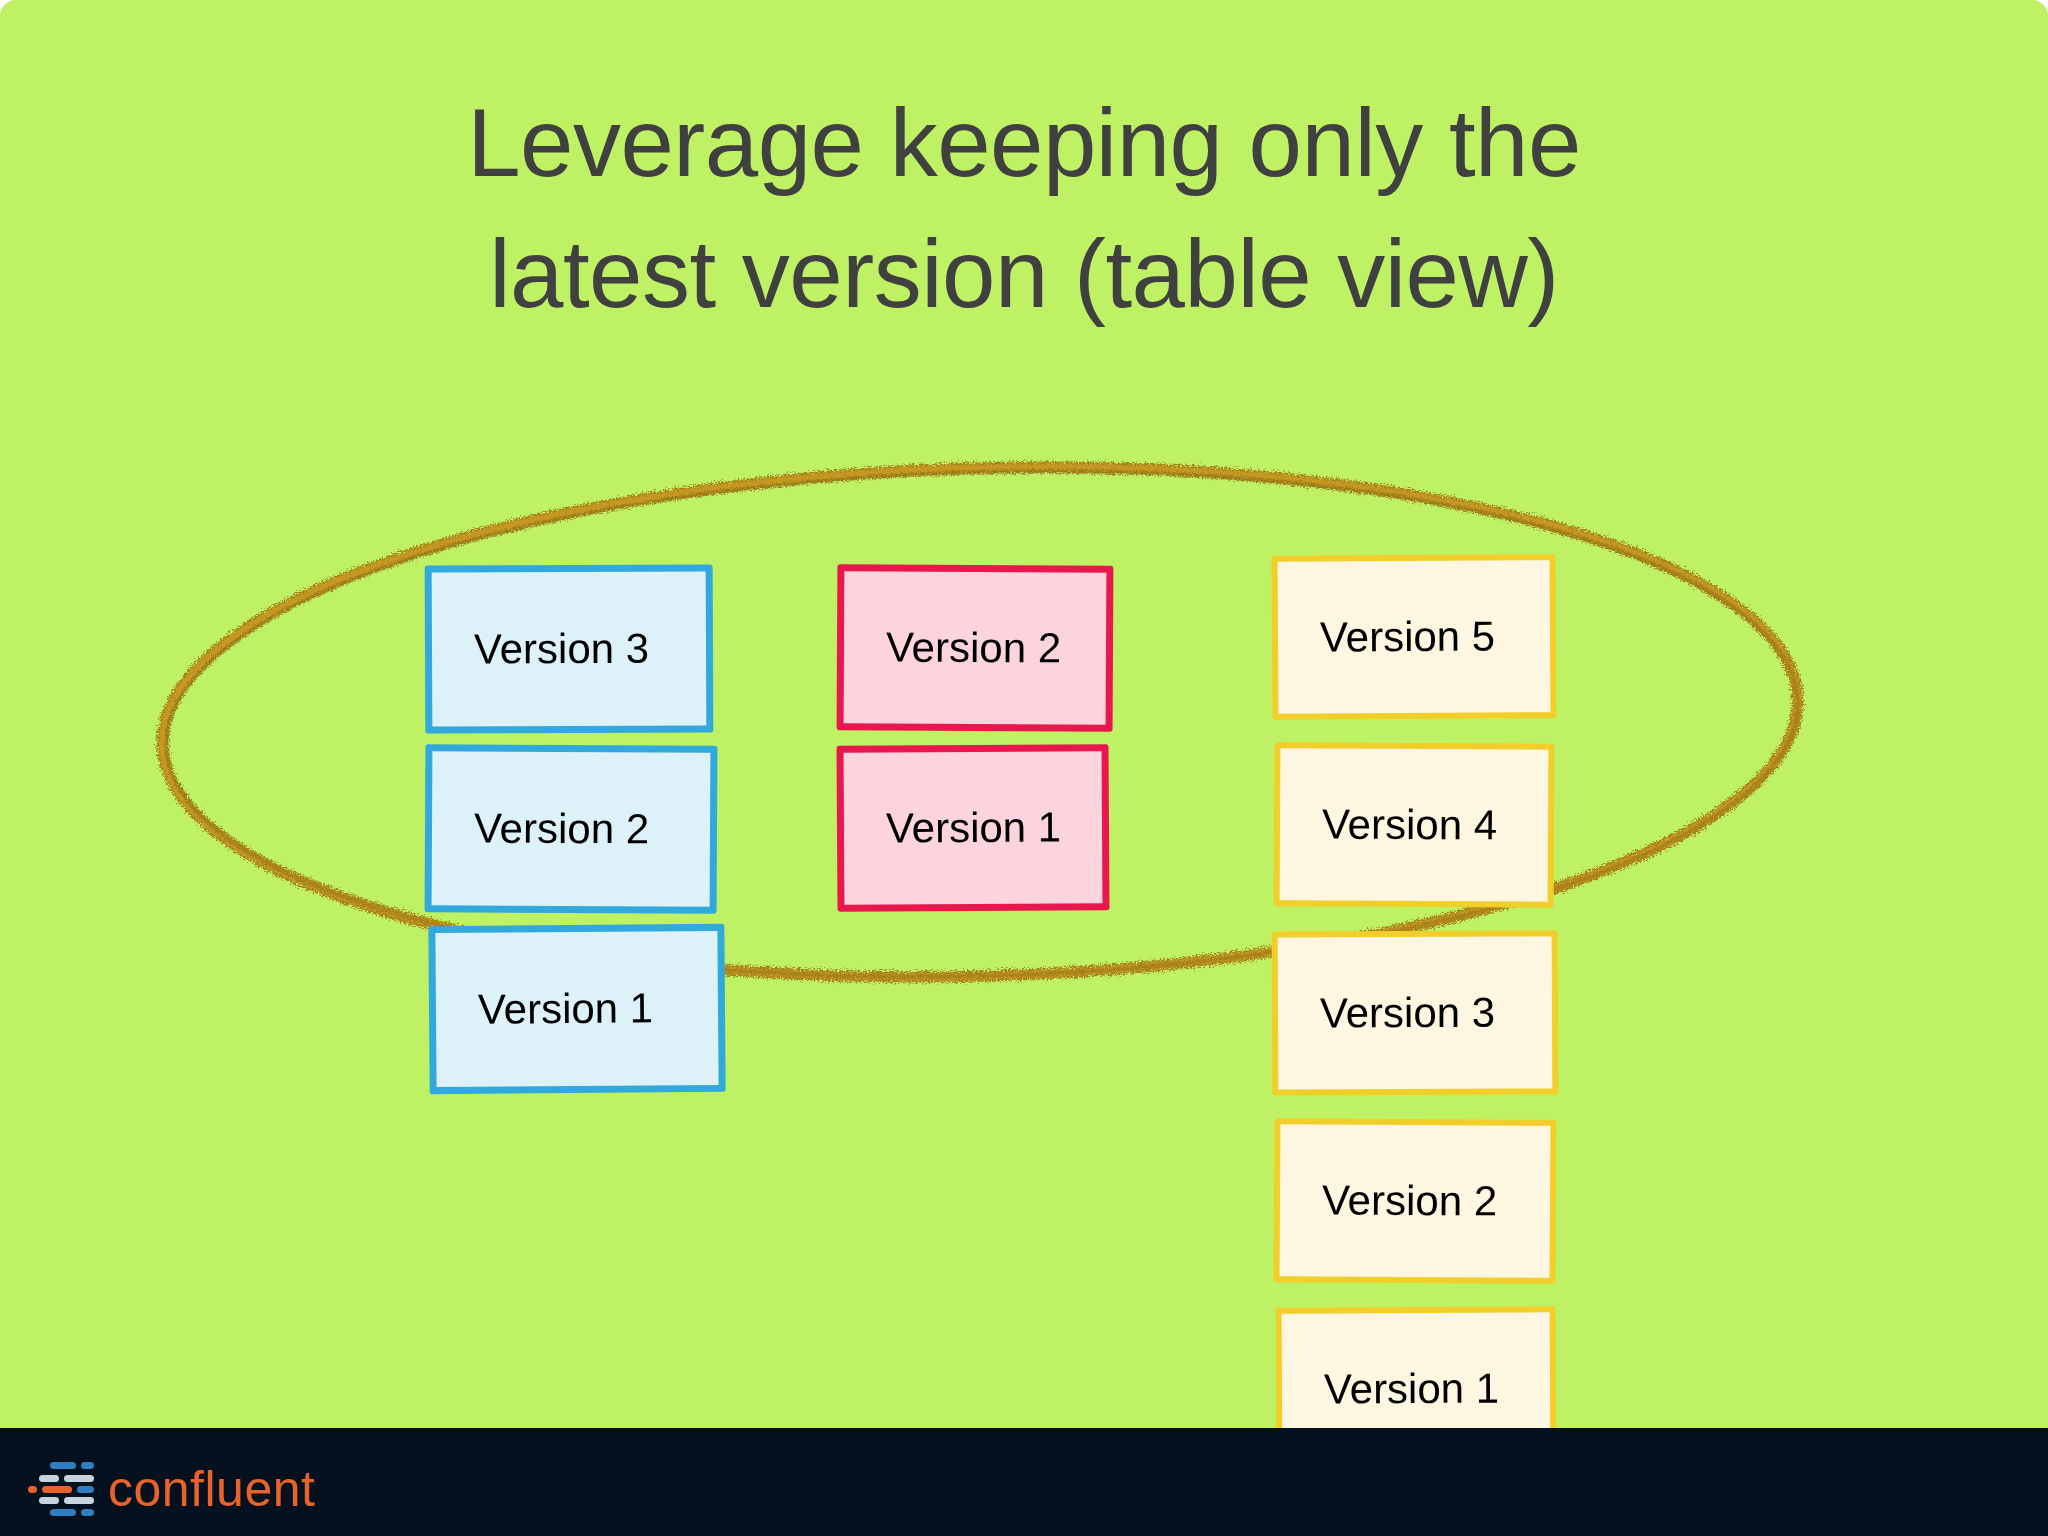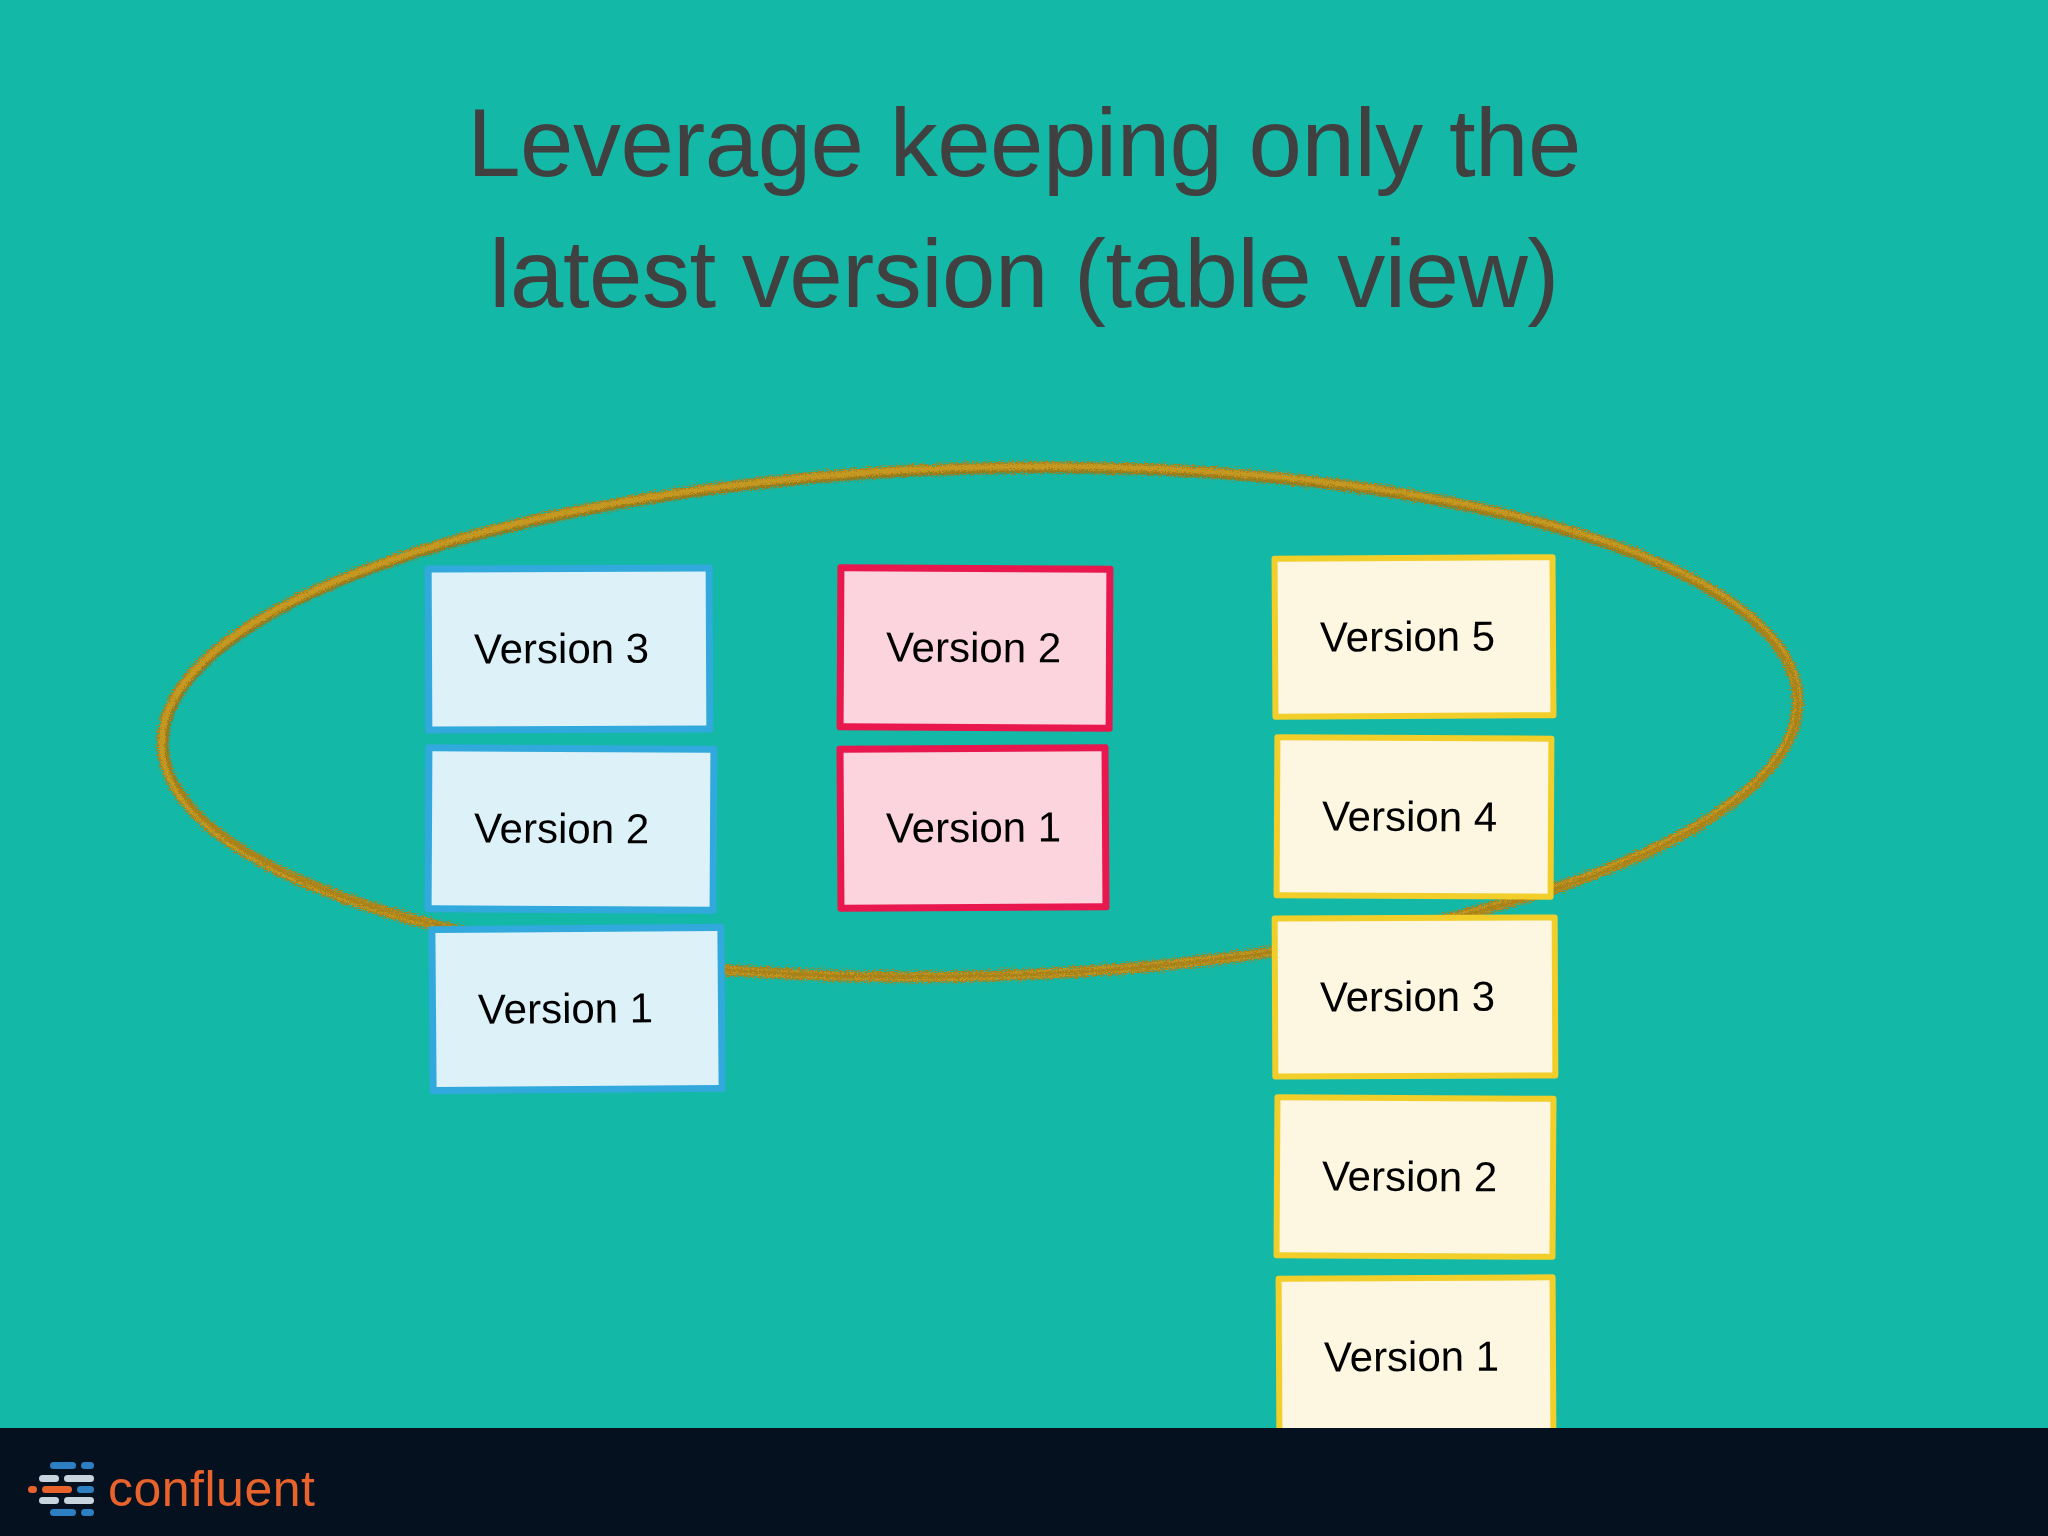--- a/index.html
+++ b/index.html
@@ -11,21 +11,22 @@
     width: 2048px;
     height: 1536px;
     position: relative;
     overflow: hidden;
     font-family: "Liberation Sans", sans-serif;
   }
 
   #slide {
     position: absolute;
     inset: 0;
-    background: #14b8a6;
+    background: #bef264;
+    border-radius: 16px;
   }
 
   
   #title {
     position: absolute;
     left: 0;
     right: 0;
     top: 78px;
     text-align: center;
     color: #404040;
@@ -96,21 +97,21 @@
     border-color: #e8174e;
     background: #fbd4de;
     width: 276px;
     height: 166px;
     margin-bottom: 14px;
   }
   #col-pink .vbox:nth-child(1) { transform: rotate(0.3deg); }
   #col-pink .vbox:nth-child(2) { transform: rotate(-0.35deg); width: 272px; }
 
   
-  #col-yellow { left: 1272px; top: 555px; width: 284px; }
+  #col-yellow { left: 1272px; top: 555px; width: 284px; gap: 8px; }
   #col-yellow .vbox {
     border-color: #f2ce2b;
     background: #fdf6e0;
     width: 284px;
     height: 164px;
     margin-bottom: 16px;
     border-width: 6px;
   }
   #col-yellow .vbox:nth-child(1) { transform: rotate(-0.35deg); }
   #col-yellow .vbox:nth-child(2) { transform: rotate(0.3deg); width: 280px; margin-left: 2px; }

